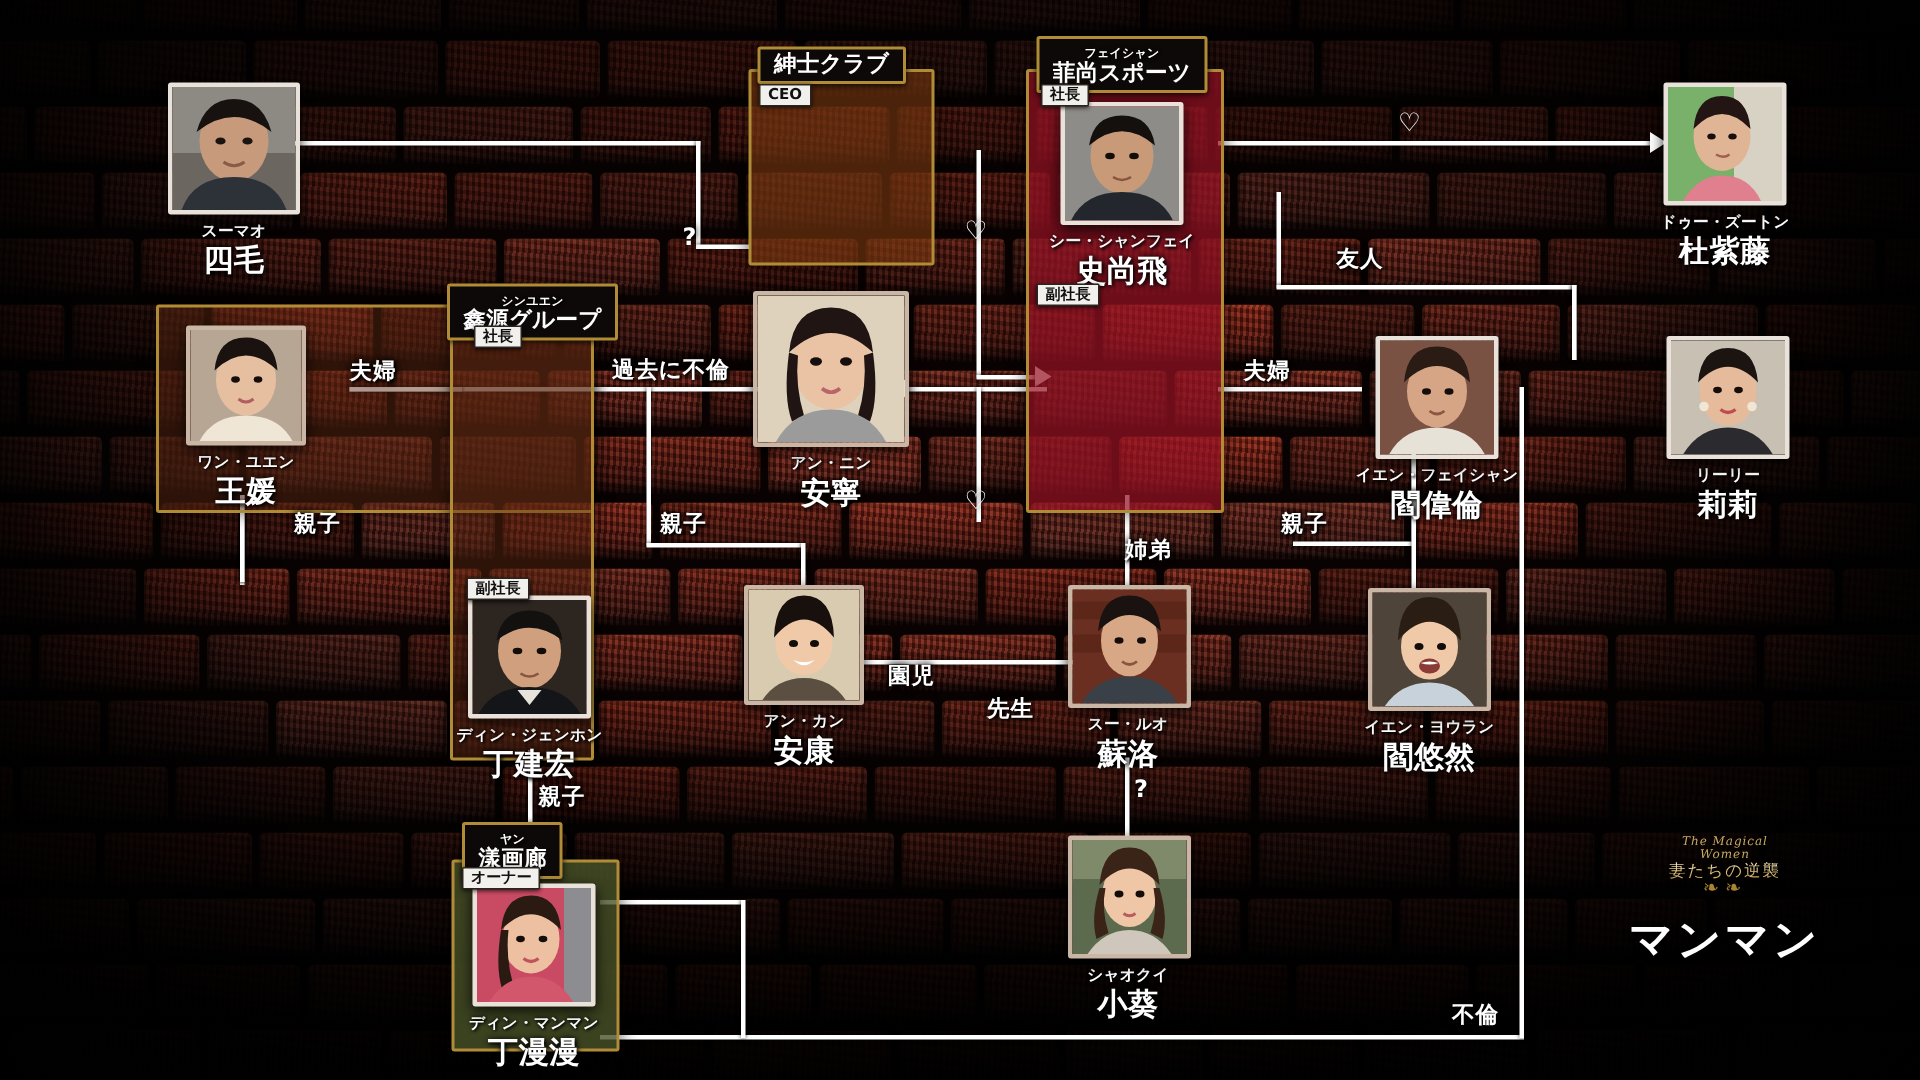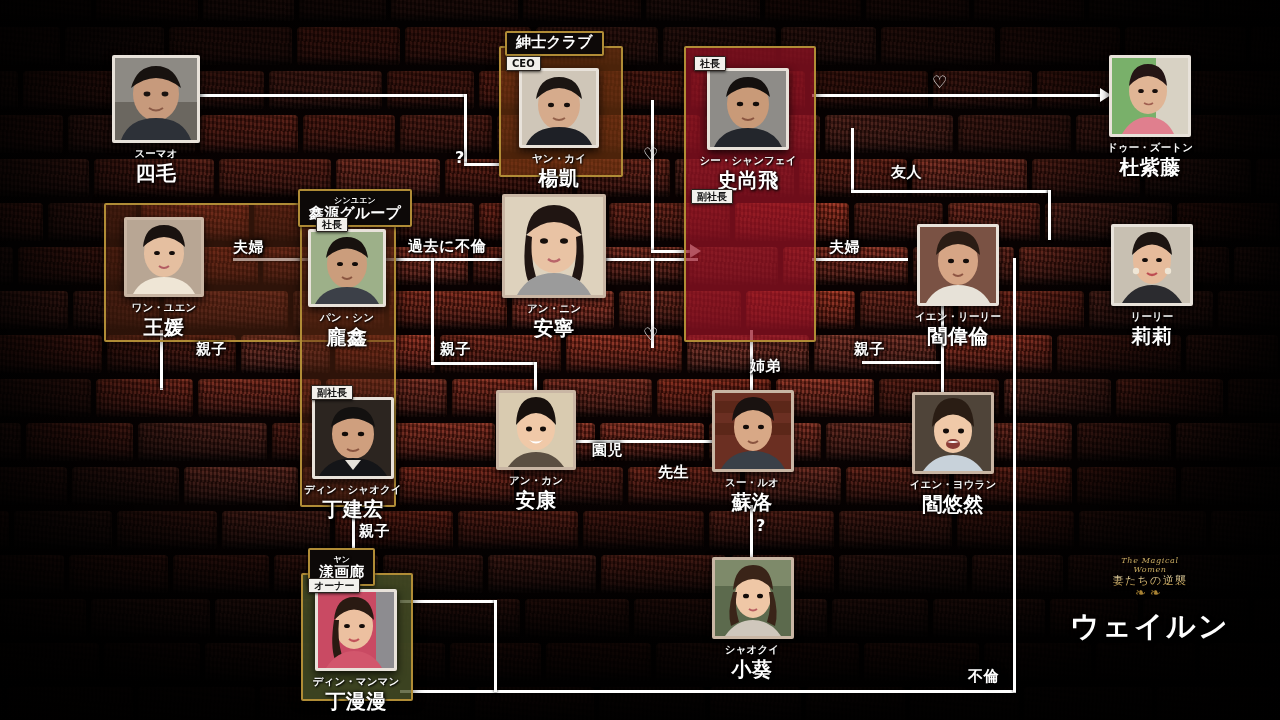--- a/index.html
+++ b/index.html
@@ -420,20 +420,24 @@
     <span class="kana">シンユエン</span>
     <span class="nm">鑫源グループ</span>
   </div>
 
   <div class="gbox brown" style="left:499px;top:46px;width:120px;height:127px;"></div>
   <div class="gtag" style="left:505px;top:31px;">
     <span class="nm">紳士クラブ</span>
   </div>
 
   <div class="gbox crimson" style="left:684px;top:46px;width:128px;height:292px;"></div>
+  <div class="gtag" style="left:691px;top:24px;">
+    <span class="kana">フェイシャン</span>
+    <span class="nm">菲尚スポーツ</span>
+  </div>
 
   <div class="gbox olive" style="left:301px;top:573px;width:108px;height:124px;"></div>
   <div class="gtag" style="left:308px;top:548px;">
     <span class="kana">ヤン</span>
     <span class="nm">漾画廊</span>
   </div>
 
   <div class="person" style="left:112px;top:55px;width:88px;">
     <div class="frame" style="width:82px;height:82px;margin:0 auto;">
       <svg class="photo" viewBox="0 0 82 82">
@@ -445,35 +449,20 @@
         <ellipse cx="50" cy="36" rx="3.4" ry="2.4" fill="#1a1310"></ellipse>
         <path d="M34 50 q7 5 14 0" stroke="#8a5a46" stroke-width="2" fill="none"></path>
         <path d="M6 82 q8 -22 35 -22 q27 0 35 22z" fill="#2d3138"></path>
       </svg>
     </div>
     <div class="kana">スーマオ</div>
     <div class="name">四毛</div>
   </div>
 
   <div class="role" style="left:506px;top:56px;">CEO</div>
-  <div class="person" style="left:511px;top:68px;width:96px;">
-    <div class="frame" style="width:74px;height:74px;margin:0 auto;">
-      <svg class="photo" viewBox="0 0 74 74">
-        <rect width="74" height="74" fill="#cfc6b8"></rect>
-        <ellipse cx="37" cy="34" rx="21" ry="25" fill="#d6ab8c"></ellipse>
-        <path d="M14 28 q23 -22 46 0 q-3 -22 -23 -22 q-20 0 -23 22z" fill="#1b1512"></path>
-        <ellipse cx="29" cy="34" rx="3" ry="2.2" fill="#160f0c"></ellipse>
-        <ellipse cx="45" cy="34" rx="3" ry="2.2" fill="#160f0c"></ellipse>
-        <path d="M31 47 q6 4 12 0" stroke="#93604a" stroke-width="1.8" fill="none"></path>
-        <path d="M4 74 q8 -18 33 -18 q25 0 33 18z" fill="#1e2026"></path>
-      </svg>
-    </div>
-    <div class="kana">ヤン・カイ</div>
-    <div class="name">楊凱</div>
-  </div>
 
   <div class="role" style="left:694px;top:56px;">社長</div>
   <div class="person" style="left:690px;top:68px;width:116px;">
     <div class="frame" style="width:76px;height:76px;margin:0 auto;">
       <svg class="photo" viewBox="0 0 76 76">
         <rect width="76" height="76" fill="#8e8c88"></rect>
         <ellipse cx="38" cy="33" rx="21" ry="25" fill="#c99a78"></ellipse>
         <path d="M16 26 q22 -19 44 0 q-3 -20 -22 -20 q-19 0 -22 20z" fill="#14100e"></path>
         <ellipse cx="30" cy="33" rx="3.2" ry="2.2" fill="#130d0a"></ellipse>
         <ellipse cx="46" cy="33" rx="3.2" ry="2.2" fill="#130d0a"></ellipse>
@@ -512,35 +501,20 @@
         <ellipse cx="43" cy="33" rx="2.8" ry="2" fill="#180f0c"></ellipse>
         <path d="M32 45 q5 3 9 0" stroke="#a05f50" stroke-width="1.6" fill="none"></path>
         <path d="M10 76 q10 -17 26 -17 q18 0 26 17z" fill="#e07f8e"></path>
       </svg>
     </div>
     <div class="kana">ドゥー・ズートン</div>
     <div class="name">杜紫藤</div>
   </div>
 
   <div class="role" style="left:316px;top:217px;">社長</div>
-  <div class="person" style="left:305px;top:229px;width:84px;">
-    <div class="frame" style="width:72px;height:72px;margin:0 auto;">
-      <svg class="photo" viewBox="0 0 72 72">
-        <rect width="72" height="72" fill="#9db089"></rect>
-        <ellipse cx="36" cy="32" rx="20" ry="24" fill="#cb9d7c"></ellipse>
-        <path d="M15 26 q21 -19 42 0 q-3 -21 -21 -21 q-18 0 -21 21z" fill="#17110e"></path>
-        <ellipse cx="29" cy="32" rx="3" ry="2.1" fill="#120c09"></ellipse>
-        <ellipse cx="44" cy="32" rx="3" ry="2.1" fill="#120c09"></ellipse>
-        <path d="M31 45 q5 4 10 0" stroke="#8a5540" stroke-width="1.8" fill="none"></path>
-        <path d="M4 72 q9 -17 32 -17 q23 0 32 17z" fill="#3c4048"></path>
-      </svg>
-    </div>
-    <div class="kana">パン・シン</div>
-    <div class="name">龐鑫</div>
-  </div>
 
   <div class="person" style="left:500px;top:194px;width:108px;">
     <div class="frame warm" style="width:98px;height:98px;margin:0 auto;">
       <svg class="photo" viewBox="0 0 98 98">
         <rect width="98" height="98" fill="#ded2bd"></rect>
         <ellipse cx="49" cy="44" rx="26" ry="32" fill="#e9c3a4"></ellipse>
         <path d="M21 38 q28 -26 56 0 q-3 -30 -28 -30 q-25 0 -28 30z" fill="#201512"></path>
         <path d="M21 38 q-4 30 2 46 l8 -4 q-6 -20 -4 -40z" fill="#201512"></path>
         <path d="M77 38 q4 30 -2 46 l-8 -4 q6 -20 4 -40z" fill="#201512"></path>
         <ellipse cx="39" cy="44" rx="4" ry="2.8" fill="#160f0c"></ellipse>
@@ -560,21 +534,21 @@
       <svg class="photo" viewBox="0 0 76 76">
         <rect width="76" height="76" fill="#7a5244"></rect>
         <ellipse cx="38" cy="34" rx="20" ry="24" fill="#d6a585"></ellipse>
         <path d="M16 28 q22 -22 44 0 q-2 -24 -22 -24 q-20 0 -22 24z" fill="#2a1c14"></path>
         <ellipse cx="31" cy="34" rx="3" ry="2.2" fill="#140d0a"></ellipse>
         <ellipse cx="46" cy="34" rx="3" ry="2.2" fill="#140d0a"></ellipse>
         <path d="M33 47 q5 4 10 0" stroke="#8e5543" stroke-width="1.8" fill="none"></path>
         <path d="M6 76 q10 -18 32 -18 q22 0 32 18z" fill="#e7e2d8"></path>
       </svg>
     </div>
-    <div class="kana">イエン・リーリー</div>
+    <div class="kana">イエン・フェイシャン</div>
     <div class="name">閻偉倫</div>
   </div>
 
   <div class="person" style="left:1104px;top:224px;width:96px;">
     <div class="frame" style="width:76px;height:76px;margin:0 auto;">
       <svg class="photo" viewBox="0 0 76 76">
         <rect width="76" height="76" fill="#c8c0b2"></rect>
         <ellipse cx="38" cy="33" rx="19" ry="24" fill="#e6bb9b"></ellipse>
         <path d="M18 28 q20 -21 40 0 q-2 -23 -20 -23 q-18 0 -20 23z" fill="#1c1411"></path>
         <ellipse cx="31" cy="33" rx="2.9" ry="2.1" fill="#140d0a"></ellipse>
@@ -597,21 +571,21 @@
         <rect width="76" height="76" fill="#2c2520"></rect>
         <ellipse cx="38" cy="34" rx="21" ry="25" fill="#cf9f7e"></ellipse>
         <path d="M16 27 q22 -17 44 0 q-3 -20 -22 -20 q-19 0 -22 20z" fill="#131110"></path>
         <ellipse cx="30" cy="34" rx="3.2" ry="2.2" fill="#120c09"></ellipse>
         <ellipse cx="46" cy="34" rx="3.2" ry="2.2" fill="#120c09"></ellipse>
         <path d="M32 49 q6 4 12 0" stroke="#8a5540" stroke-width="1.8" fill="none"></path>
         <path d="M4 76 q10 -18 34 -18 q24 0 34 18z" fill="#141518"></path>
         <path d="M30 60 l8 10 l8 -10 z" fill="#e8e4dc"></path>
       </svg>
     </div>
-    <div class="kana">ディン・シャオクイ</div>
+    <div class="kana">ディン・ジェンホン</div>
     <div class="name">丁建宏</div>
   </div>
 
   <div class="person" style="left:496px;top:390px;width:80px;">
     <div class="frame warm" style="width:74px;height:74px;margin:0 auto;">
       <svg class="photo" viewBox="0 0 74 74">
         <rect width="74" height="74" fill="#d9cbb0"></rect>
         <ellipse cx="37" cy="36" rx="19" ry="21" fill="#f0c9a8"></ellipse>
         <path d="M17 32 q20 -24 40 0 q-1 -28 -20 -28 q-19 0 -20 28z" fill="#17100d"></path>
         <ellipse cx="30" cy="36" rx="3" ry="2.4" fill="#130c09"></ellipse>
@@ -713,16 +687,16 @@
   <div class="rlabel" style="left:658px;top:463px;">先生</div>
   <div class="rlabel" style="left:359px;top:522px;">親子</div>
   <div class="qmark" style="left:756px;top:516px;">?</div>
   <div class="rlabel" style="left:968px;top:667px;">不倫</div>
 
   <div class="logo" style="left:1044px;top:556px;width:212px;">
     <div class="eng">The Magical</div>
     <div class="eng">Women</div>
     <div class="sub">妻たちの逆襲</div>
     <div class="flour">❧❧</div>
-    <div class="cap">ウェイルン</div>
+    <div class="cap">マンマン</div>
   </div>
 
 </div>
 
 </body></html>

